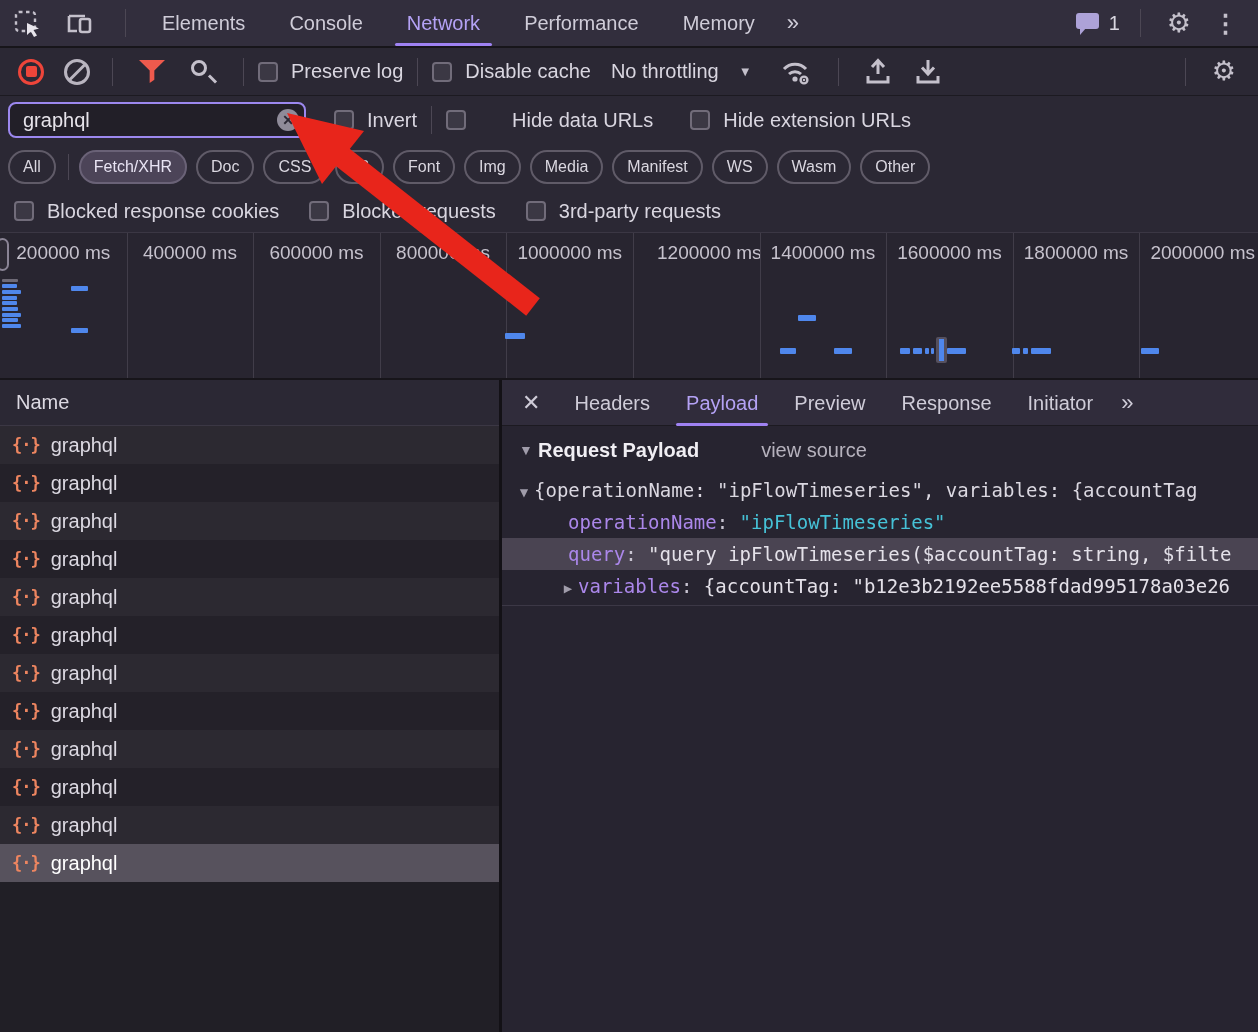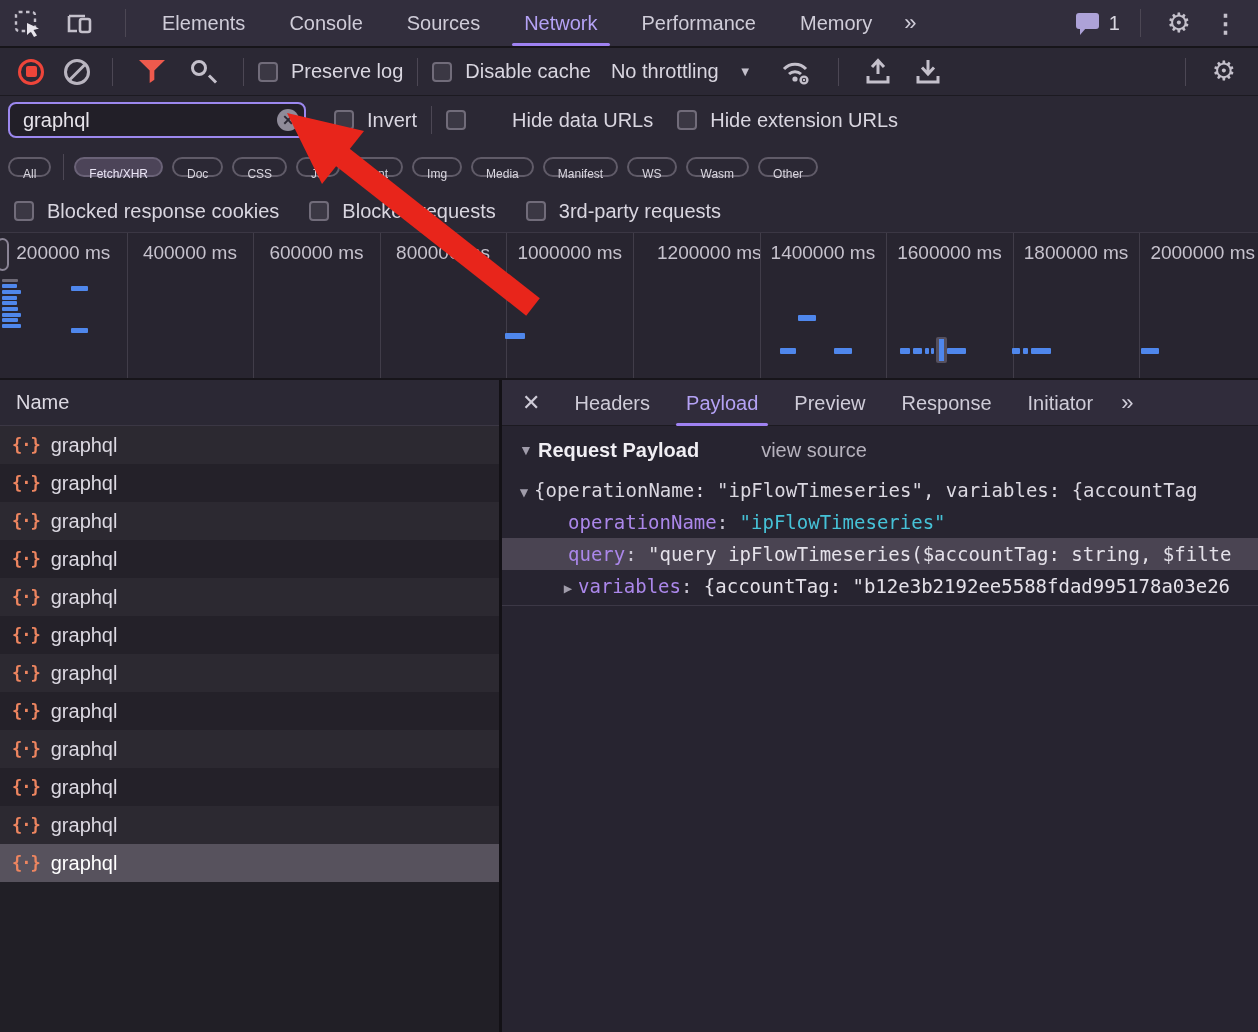--- a/index.html
+++ b/index.html
@@ -44,25 +44,25 @@
   .spacer { flex:1; }
 
   
   .filterbar { height:48px; background:#2b2834; display:flex; align-items:center; padding:0 8px; }
   .filter-wrap { position:relative; width:298px; height:36px; flex:0 0 auto; }
   .filter-wrap input { width:100%; height:100%; background:#221f28; border:2px solid #9c88ef; border-radius:8px;
      color:#e6e3ea; font-size:20px; padding:0 40px 0 13px; outline:none; font-family:"Liberation Sans",sans-serif; }
   .clear-x { position:absolute; right:7px; top:50%; transform:translateY(-50%); width:22px; height:22px; background:#8f8b99;
      border-radius:50%; color:#2b2834; font-size:14px; font-weight:bold; display:flex; align-items:center; justify-content:center; }
   .filterbar .check { margin-left:28px; }
-  .filterbar .check + .check { margin-left:24px; }
+  .filterbar .check + .check { margin-left:37px; }
 
   
   .chipsrow { height:46px; background:#2b2834; display:flex; align-items:center; padding:0 8px; }
-  .chip { height:20px; line-height:30px; border:2px solid #605b68; border-radius:17px; padding:0 13px; font-size:12px;
+  .chip { height:34px; line-height:30px; border:2px solid #605b68; border-radius:17px; padding:0 13px; font-size:16px;
      color:#dad7e0; margin-right:9px; white-space:nowrap; }
   .chip.selected { background:#4c4458; border-color:#6a6277; color:#e9e4f4; }
   .chip-div { width:1px; height:26px; background:#4c4754; margin:0 10px 0 3px; }
 
   
   .checksrow { height:42px; background:#2b2834; display:flex; align-items:center; gap:30px; padding:0 14px; }
 
   
   .timeline { position:relative; height:148px; background:#282530; border-top:1px solid #3b3744; border-bottom:2px solid #17151a; overflow:hidden; }
   .tl-label { position:absolute; top:0; height:40px; line-height:40px; text-align:center; font-size:19px; color:#c6c2cd; white-space:nowrap; }
@@ -124,21 +124,20 @@
       <svg width="30" height="27" viewBox="0 0 30 27">
         <path d="M4 6 h16 M4 6 v15 h8" fill="none" stroke="#c4c0cb" stroke-width="2.6"></path>
         <rect x="15" y="9" width="10" height="13" rx="2" fill="#2f2b38" stroke="#c4c0cb" stroke-width="2.6"></rect>
       </svg>
     </span>
   </div>
   <div class="vdiv"></div>
   <nav id="top-tabs">
       <span class="tab">Elements</span>
       <span class="tab">Console</span>
-      <span class="tab">Sources</span>
       <span class="tab selected">Network</span>
       <span class="tab">Performance</span>
       <span class="tab">Memory</span>
     </nav>
   <span class="more-tabs">»</span>
   <div class="tabbar-right">
     <span class="bubble-wrap">
       <svg width="28" height="26" viewBox="0 0 28 26">
         <rect x="3" y="3" width="23" height="16" rx="3" fill="#ada2d8"></rect>
         <polygon points="7,18 13,18 7,25" fill="#ada2d8"></polygon>

